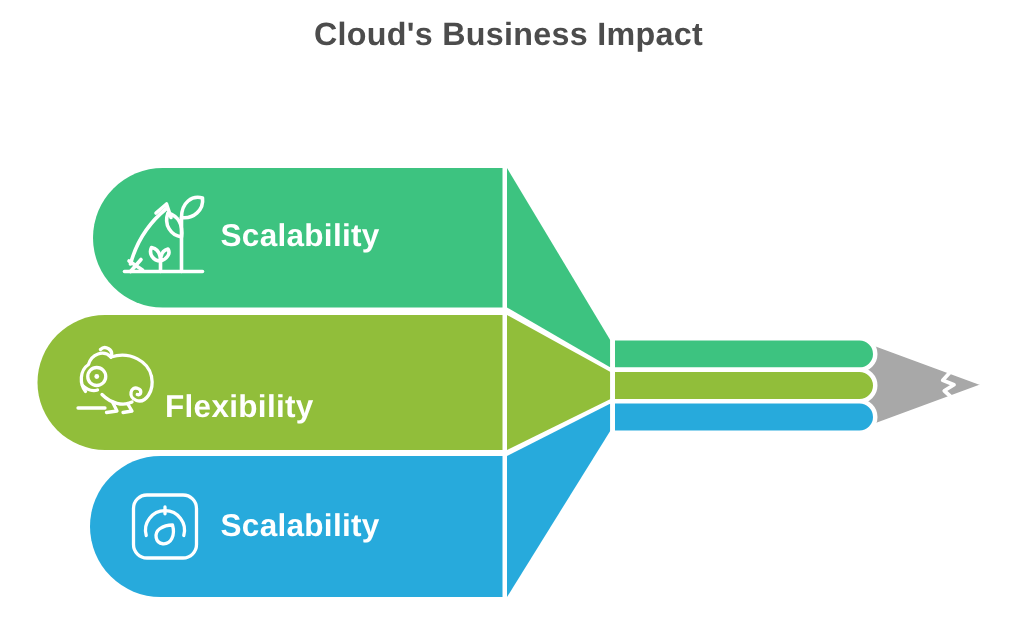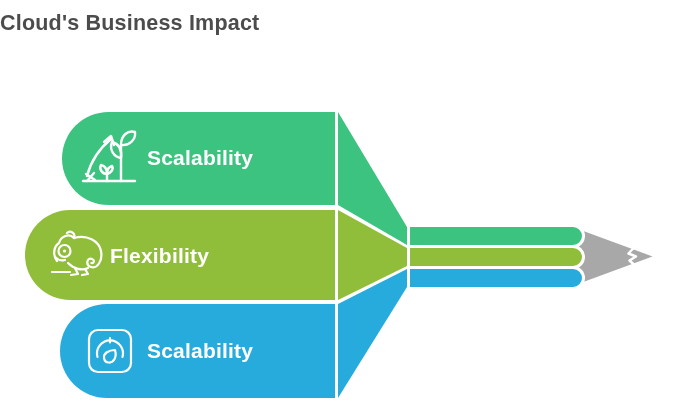--- a/index.html
+++ b/index.html
@@ -1,35 +1,35 @@
 <!DOCTYPE html>
 <html><head>
 <meta charset="utf-8">
 <style>
   html,body{margin:0;padding:0;background:#fff;}
   body{font-family:"Liberation Sans",sans-serif;}
   .canvas{position:relative;width:678px;height:414px;background:#fff;overflow:hidden;}
 
   .title{
     position:absolute;left:0;top:11px;width:100%;
-    font-size:21.5px;font-weight:700;
+    text-align:center;font-size:21.5px;font-weight:700;
     color:#4c4c4c;letter-spacing:.2px;margin:0;
   }
 
   
   .banner{position:absolute;z-index:2;}
   .banner.b1{left:62px;top:112px;width:273px;height:93px;background:#3dc380;border-radius:47px 0 0 47px;}
   .banner.b2{left:25px;top:210px;width:310px;height:90px;background:#91be3a;border-radius:45px 0 0 45px;}
   .banner.b3{left:60px;top:304px;width:275px;height:94px;background:#27aadc;border-radius:47px 0 0 47px;}
 
   .banner-label{
     position:absolute;z-index:3;color:#fff;font-size:21px;font-weight:700;letter-spacing:.2px;
   }
   .lbl1{left:147px;top:146px;}
-  .lbl2{left:110px;top:244px;text-align:center;}
+  .lbl2{left:110px;top:260px;text-align:center;}
   .lbl3{left:147px;top:339px;}
 
   .icon{position:absolute;z-index:3;color:#fff;}
   .icon svg{display:block;width:100%;height:100%;}
   .icon.i1{left:80px;top:128px;width:58px;height:58px;}
   .icon.i2{left:50px;top:230px;width:58px;height:52px;}
   .icon.i3{left:87px;top:328px;width:46px;height:46px;}
 
   
   .quad{position:absolute;left:338px;width:69px;z-index:2;}

